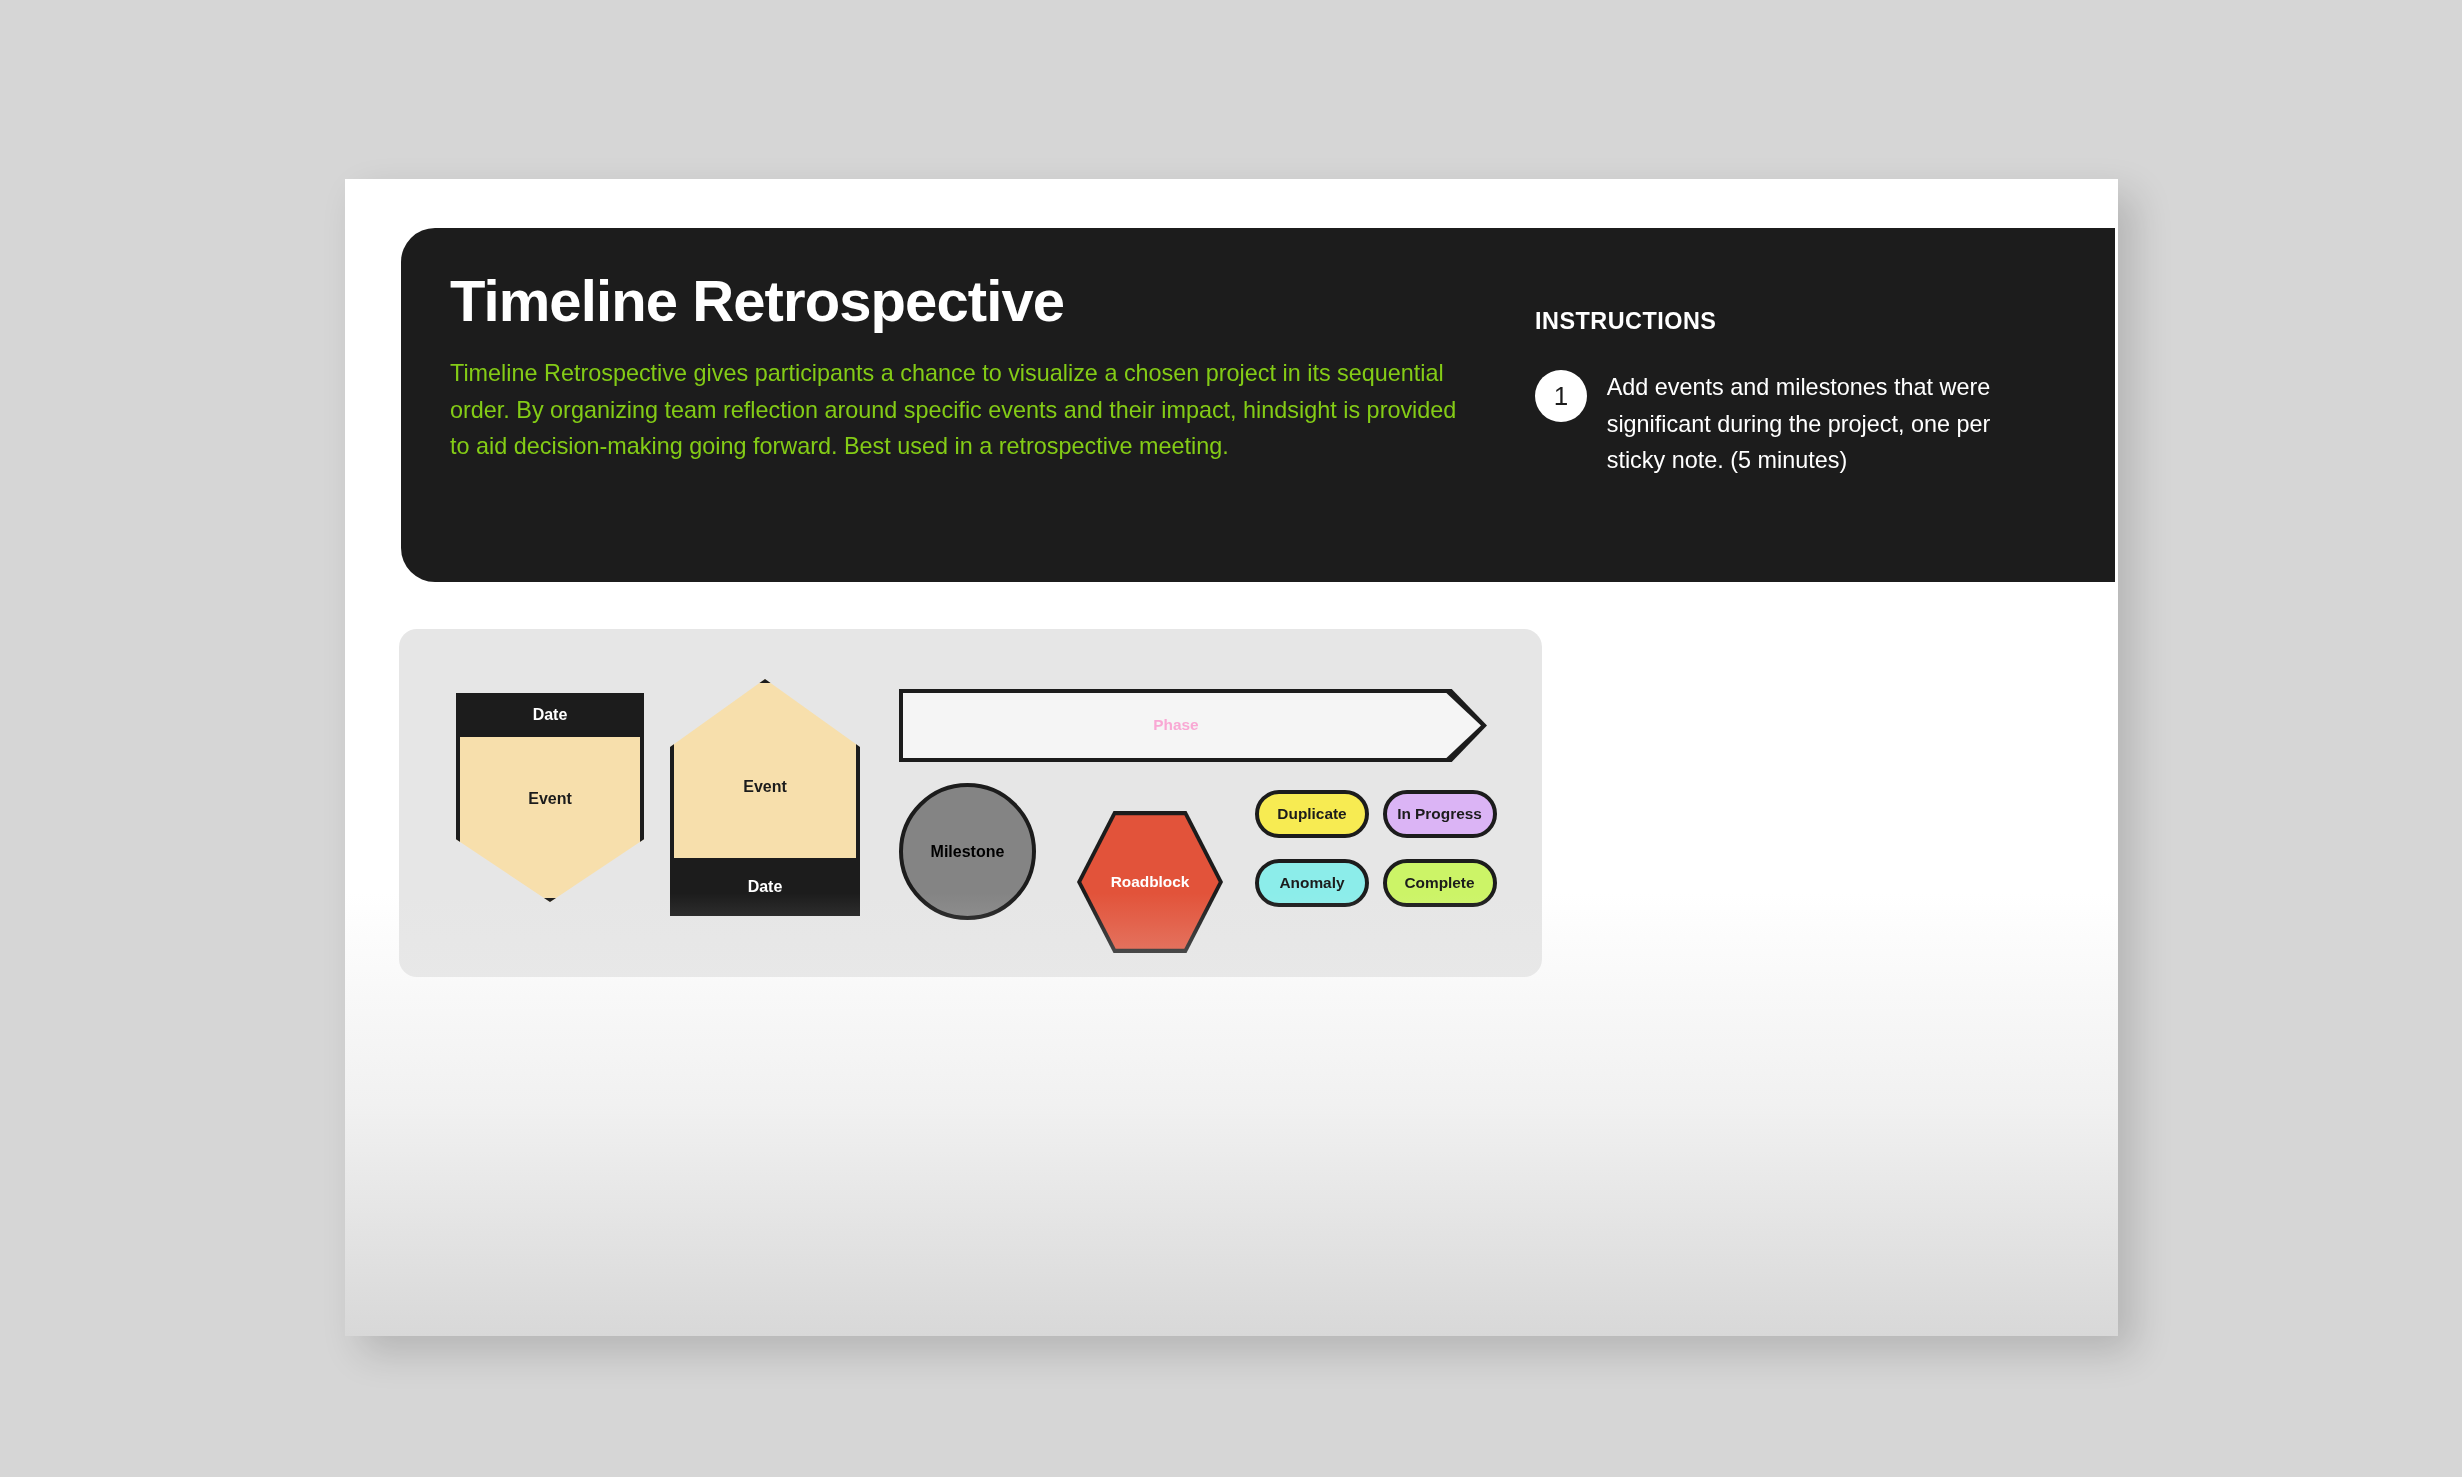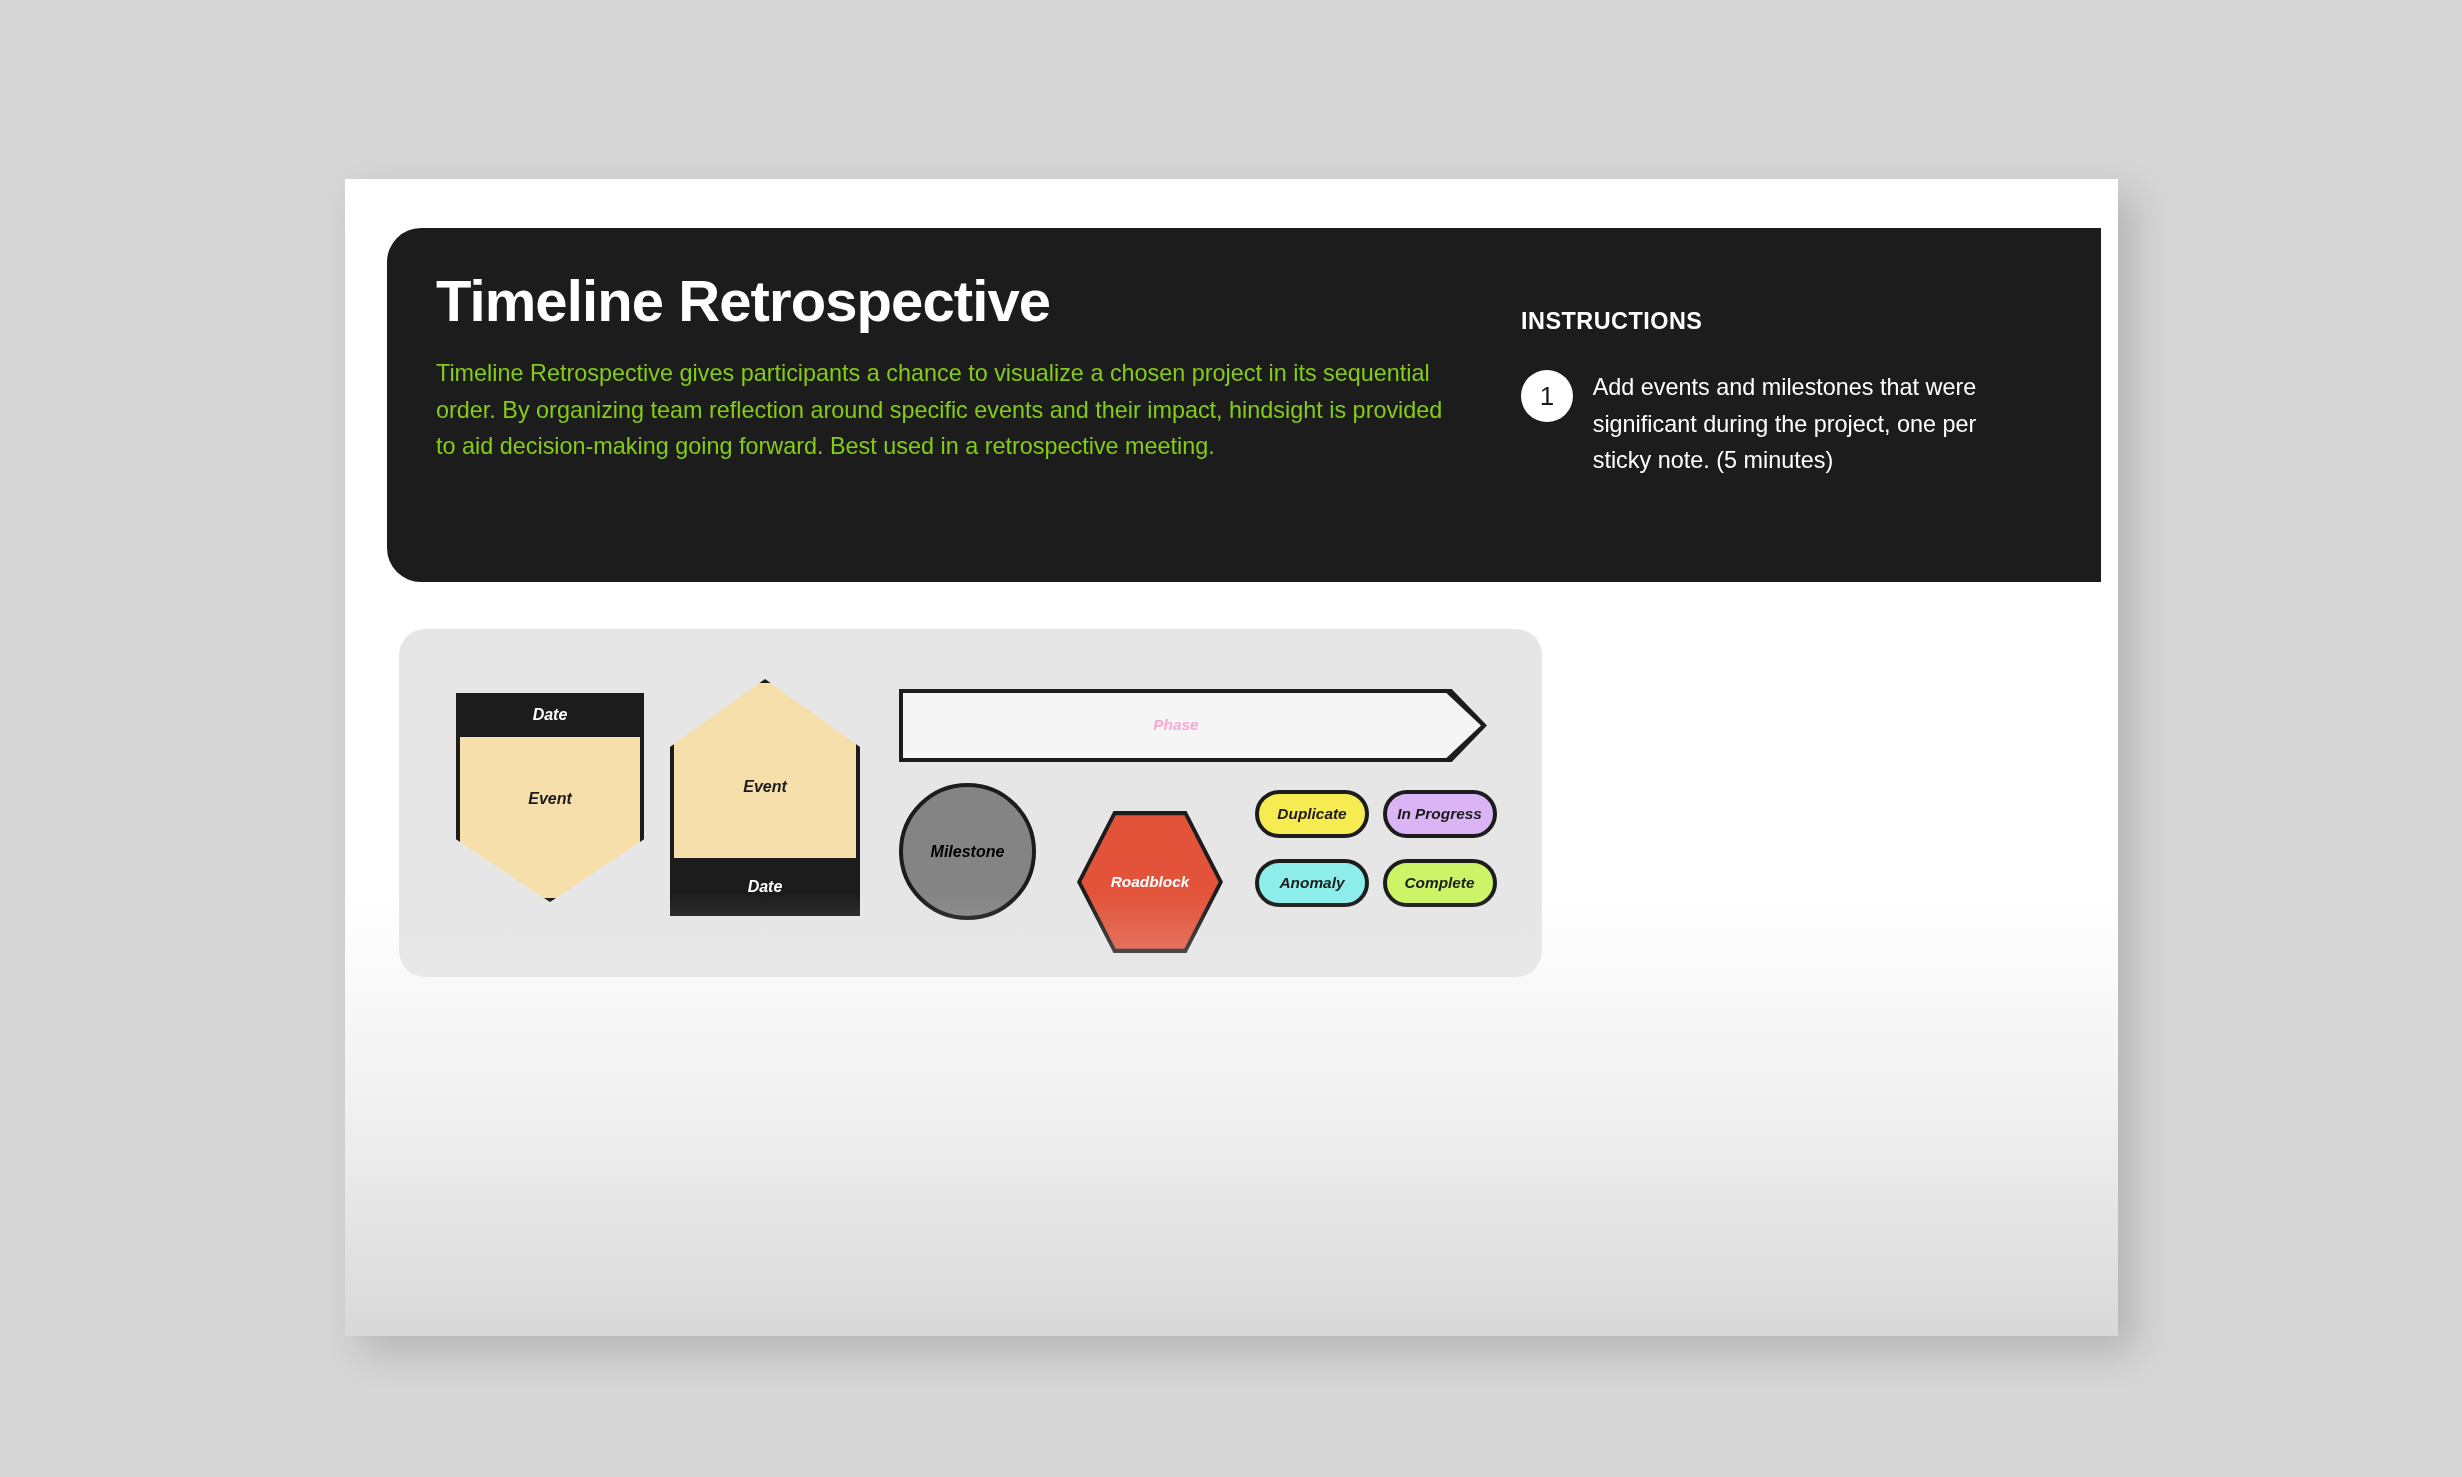--- a/index.html
+++ b/index.html
@@ -38,21 +38,21 @@
     background: linear-gradient(to bottom,
                 rgba(255,255,255,0) 0%,
                 rgba(236,236,236,0.75) 48%,
                 #d8d8d8 100%);
     pointer-events: none;
   }
 
   
   #header-band {
     position: absolute;
-    left: 42px;
+    left: 56px;
     top: 49px;
     width: 1714px;
     height: 354px;
     background: #1c1c1c;
     border-radius: 34px 0 0 34px;
     display: flex;
     align-items: flex-start;
   }
 
   #header-left {
@@ -122,22 +122,21 @@
   }
 
   
   #shapes-panel {
     position: absolute;
     left: 54px;
     top: 450px;
     width: 1143px;
     height: 348px;
     background: #e6e6e6;
-    border-radius: 26px;
-    font-style: italic;
+    border-radius: 18px;
   }
 
   .shape-label {
     font-weight: 700;
     text-align: center;
     line-height: 1.1;
     pointer-events: none;
   }
 
   

